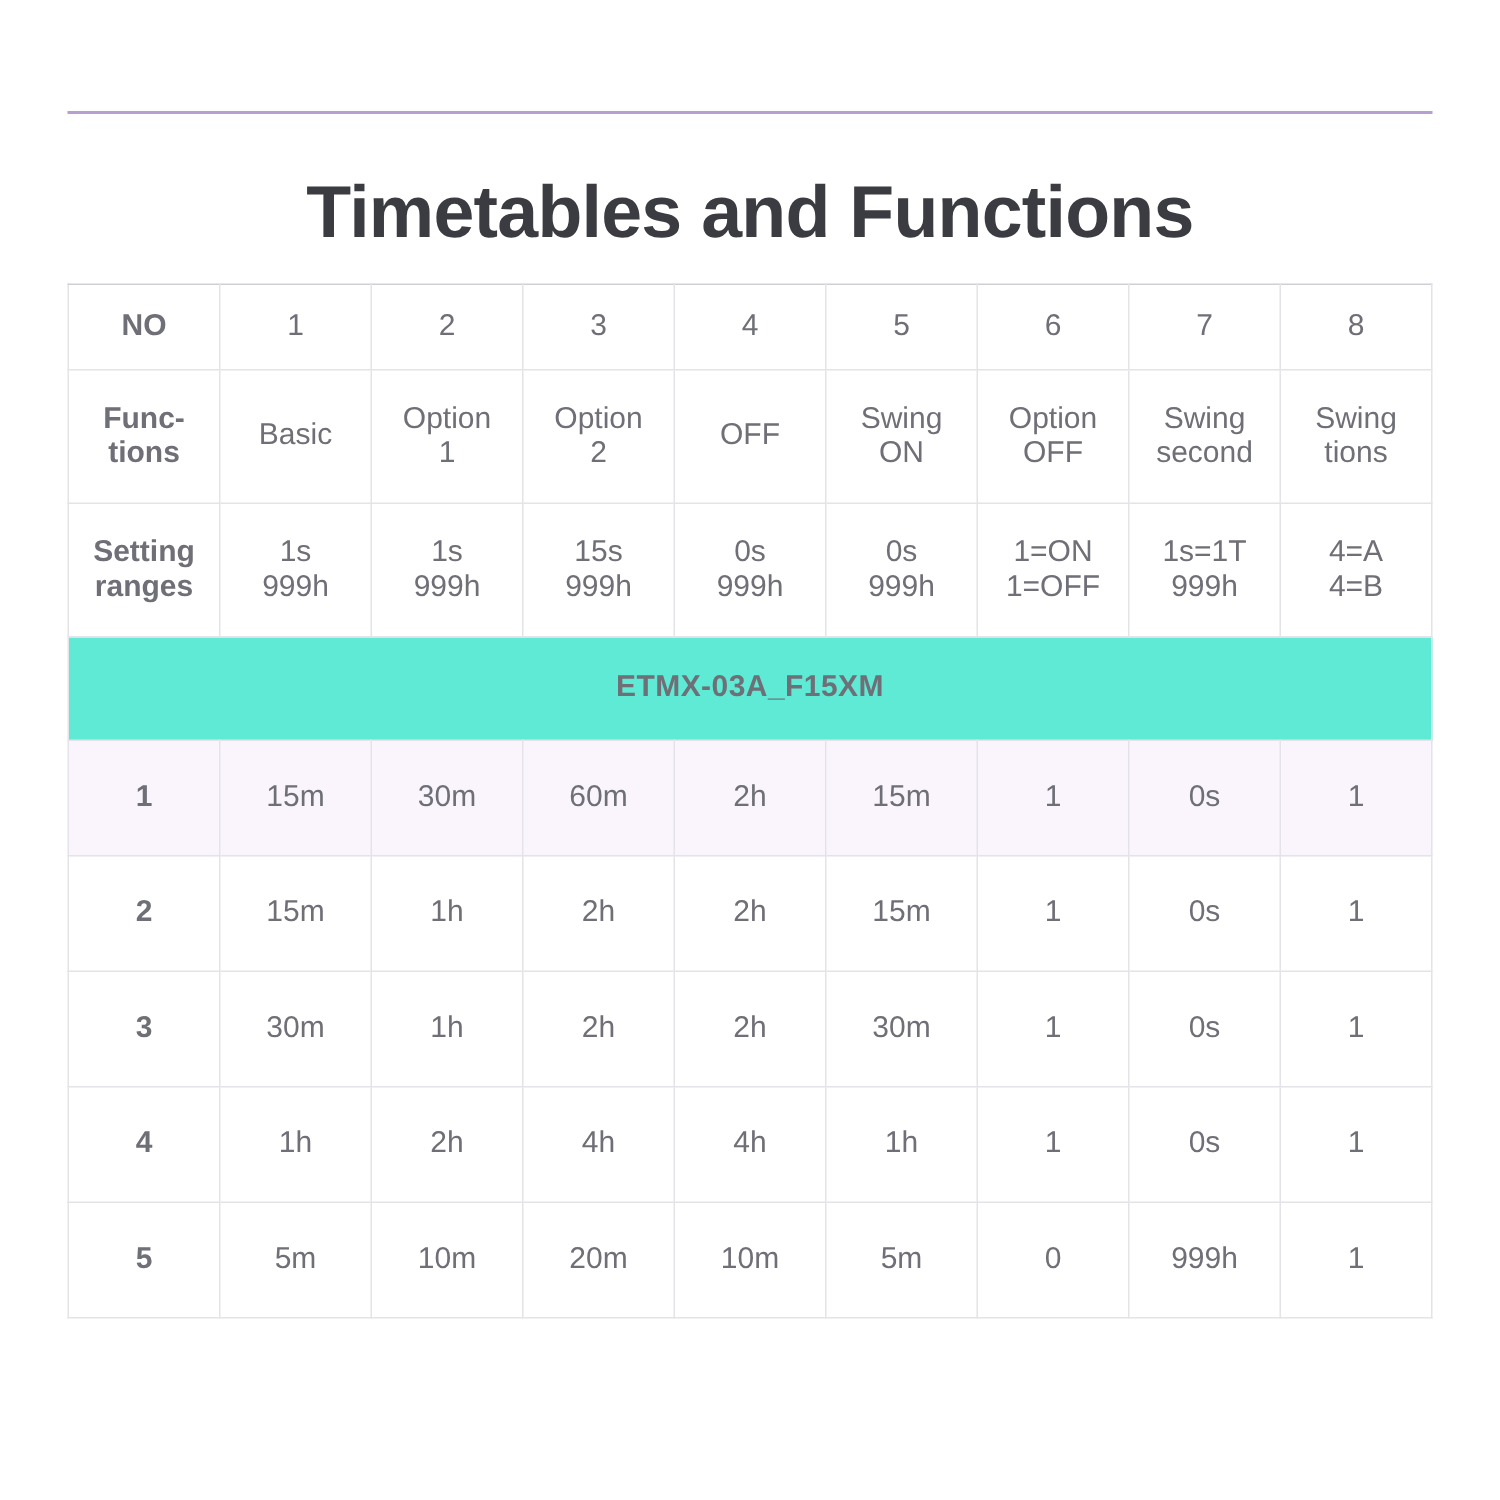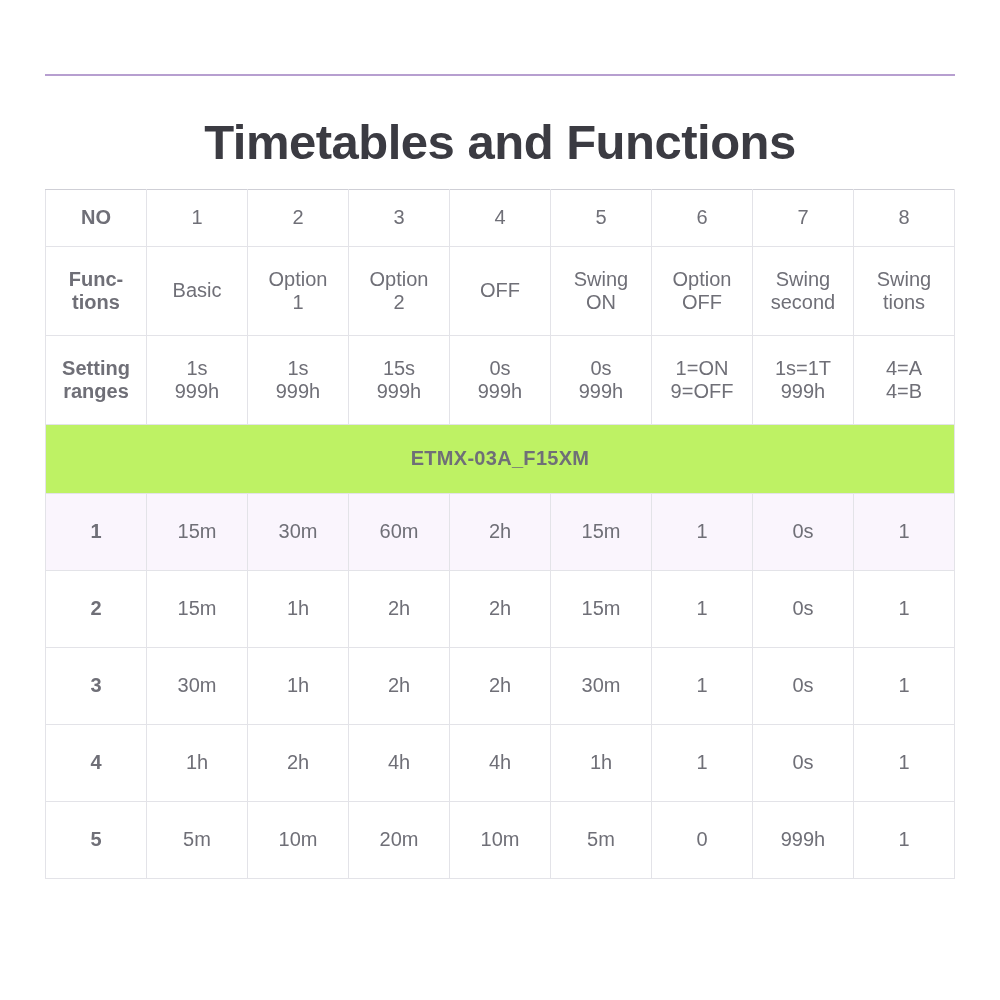--- a/index.html
+++ b/index.html
@@ -79,21 +79,21 @@
     height: 40px;
     font-size: 21px;
   }
   .func-row td {
     height: 72px;
   }
   .range-row td {
     height: 72px;
   }
   .model-row td {
-    background: #bef264;
+    background: #5eead4;
     color: #a07bc4;
     font-size: 25px;
     font-weight: bold;
     height: 52px;
     letter-spacing: 0.3px;
   }
   .data-row td {
     height: 60px;
   }
   .data-row.highlight td {
@@ -187,21 +187,21 @@
         <td>
           <div>0s</div>
           <div>999h</div>
         </td>
         <td>
           <div>0s</div>
           <div>999h</div>
         </td>
         <td>
           <div>1=ON</div>
-          <div>9=OFF</div>
+          <div>1=OFF</div>
         </td>
         <td>
           <div>1s=1T</div>
           <div>999h</div>
         </td>
         <td>
           <div>4=A</div>
           <div>4=B</div>
         </td>
       </tr>

